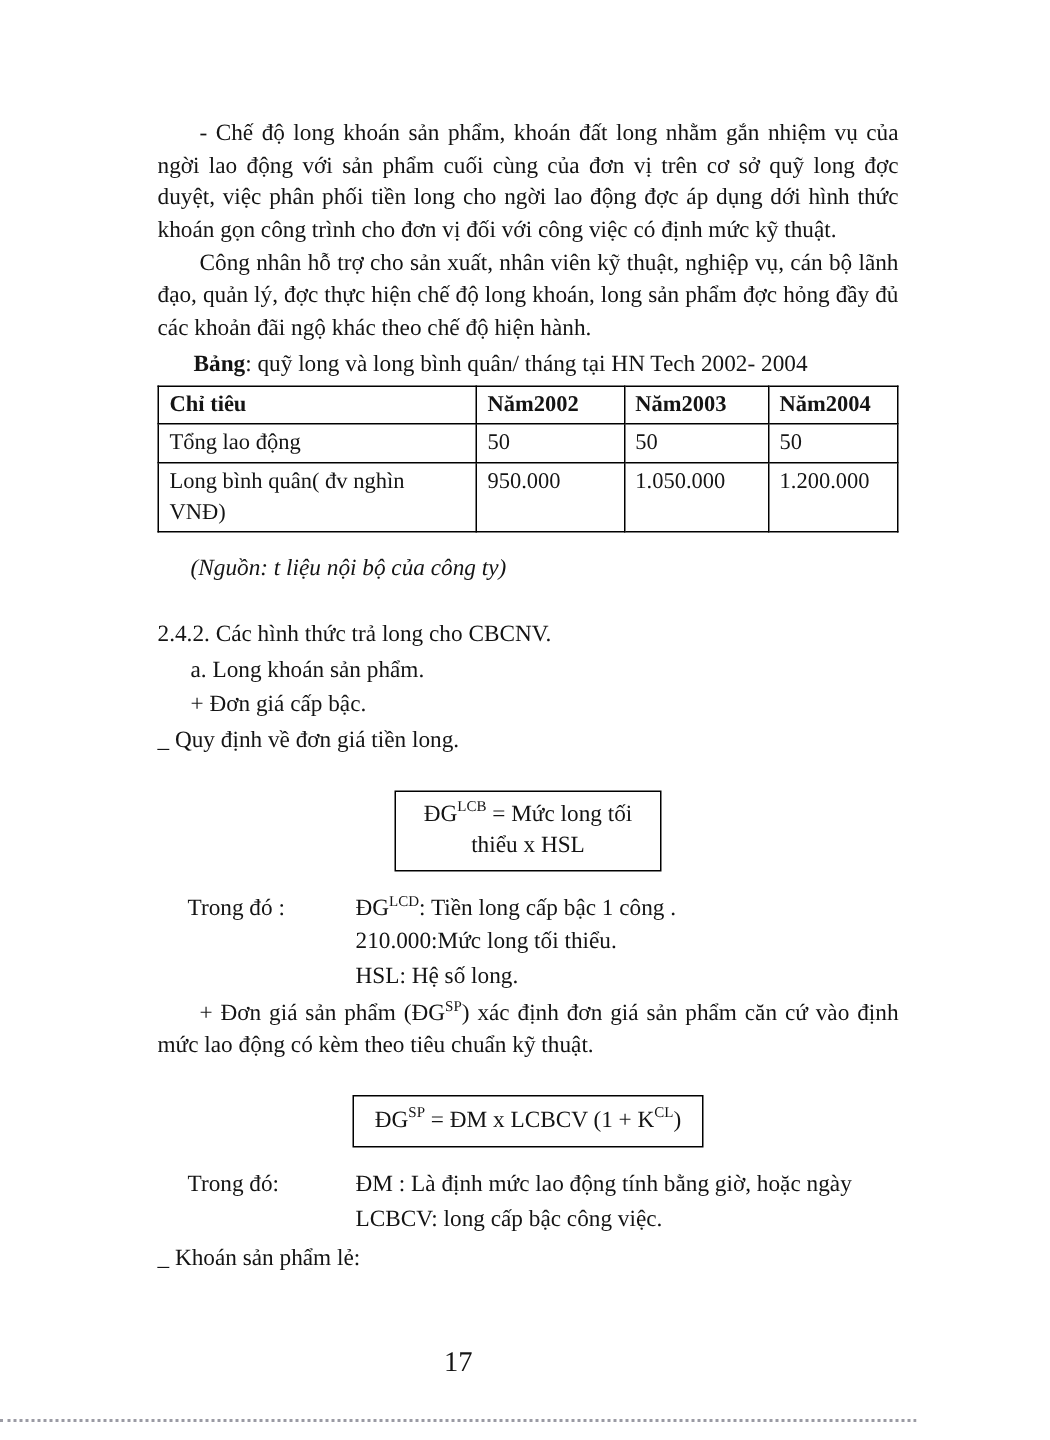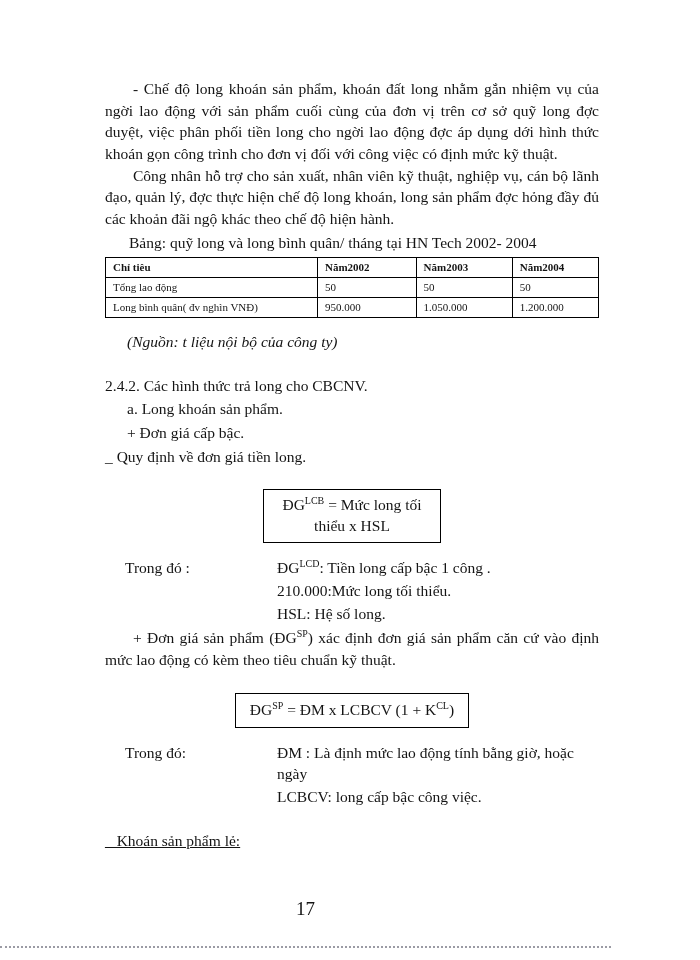--- a/index.html
+++ b/index.html
@@ -18,29 +18,29 @@
     top: 78px;
     width: 494px;
     font-size: 15.5px;
     line-height: 1.4;
   }
   p { margin: 0; }
   .justify { text-align: justify; }
   .indent { text-indent: 28px; }
   .small-indent { padding-left: 22px; }
   .caption { text-indent: 24px; margin-top: 2px; }
-  .bold { font-weight: normal; }
+  .bold { font-weight: bold; }
   .italic { font-style: italic; }
 
   table.data-table {
     width: 100%;
     border-collapse: collapse;
     table-layout: fixed;
     margin-top: 3px;
-    font-size: 11px;
+    font-size: 15px;
     padding-left: 12px;
   }
   table.data-table th, table.data-table td {
     border: 1px solid #000;
     padding: 2px 7px;
     text-align: left;
     vertical-align: top;
     font-weight: normal;
     overflow-wrap: break-word;
     word-wrap: break-word;
@@ -56,21 +56,21 @@
   .formula-wrap { text-align: center; margin: 22px 0 14px 0; }
   .formula-box {
     display: inline-block;
     border: 1px solid #000;
     padding: 5px 18px;
     text-align: center;
     line-height: 1.35;
   }
   sup { font-size: 10px; vertical-align: super; line-height: 0; }
 
-  .def-block { display: flex; margin-top: 6px; gap: 40px; }
+  .def-block { display: flex; margin-top: 6px; }
   .def-label { width: 112px; padding-left: 20px; flex: 0 0 auto; }
   .def-lines { flex: 1; }
   .def-lines > div { margin-bottom: 1px; }
 
   .page-number {
     position: absolute;
     left: 0; right: 0;
     bottom: 40px;
     text-align: center;
     font-size: 19px;
@@ -157,19 +157,19 @@
     </div>
 
     <div class="def-block">
       <div class="def-label">Trong đó:</div>
       <div class="def-lines">
         <div>ĐM : Là định mức lao động tính bằng giờ, hoặc ngày</div>
         <div>LCBCV: long  cấp bậc công việc.</div>
       </div>
     </div>
 
-    <p class="line-item" style="margin-top:21px;text-decoration:underline;">_ Khoán sản phẩm lẻ:</p>
+    <p class="line-item" style="margin-top:4px;">_ Khoán sản phẩm lẻ:</p>
 
   </div>
 
   <div class="page-number">17</div>
   <div class="bottom-artifact"></div>
 </div>
 
 </body></html>

